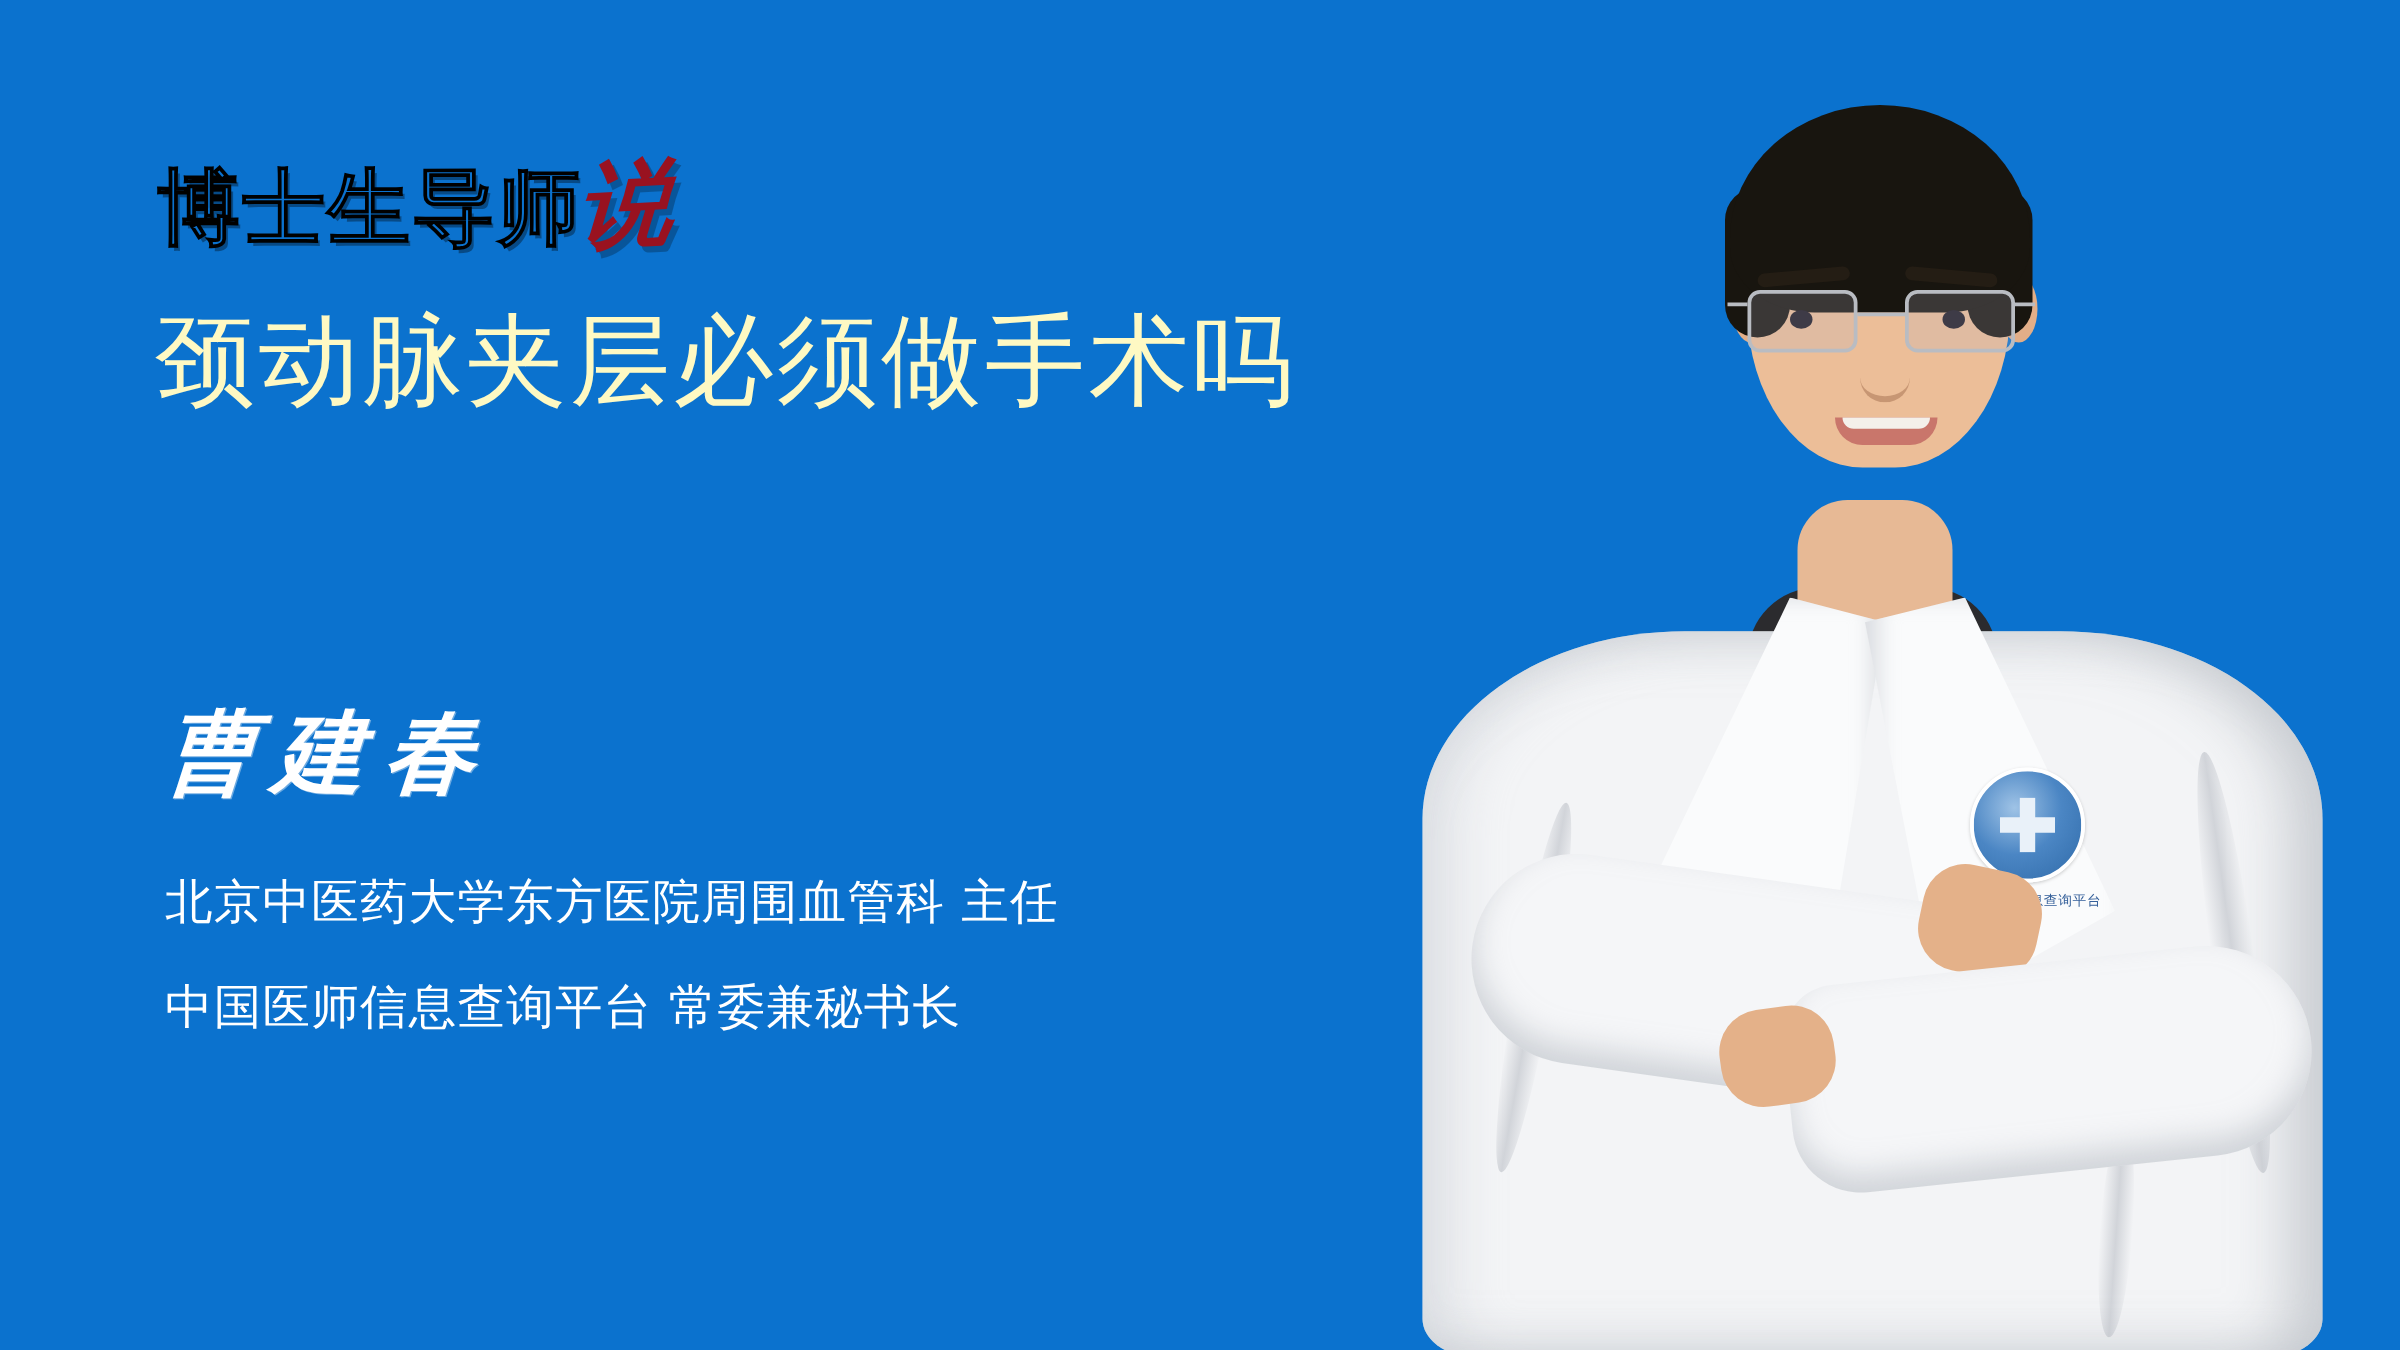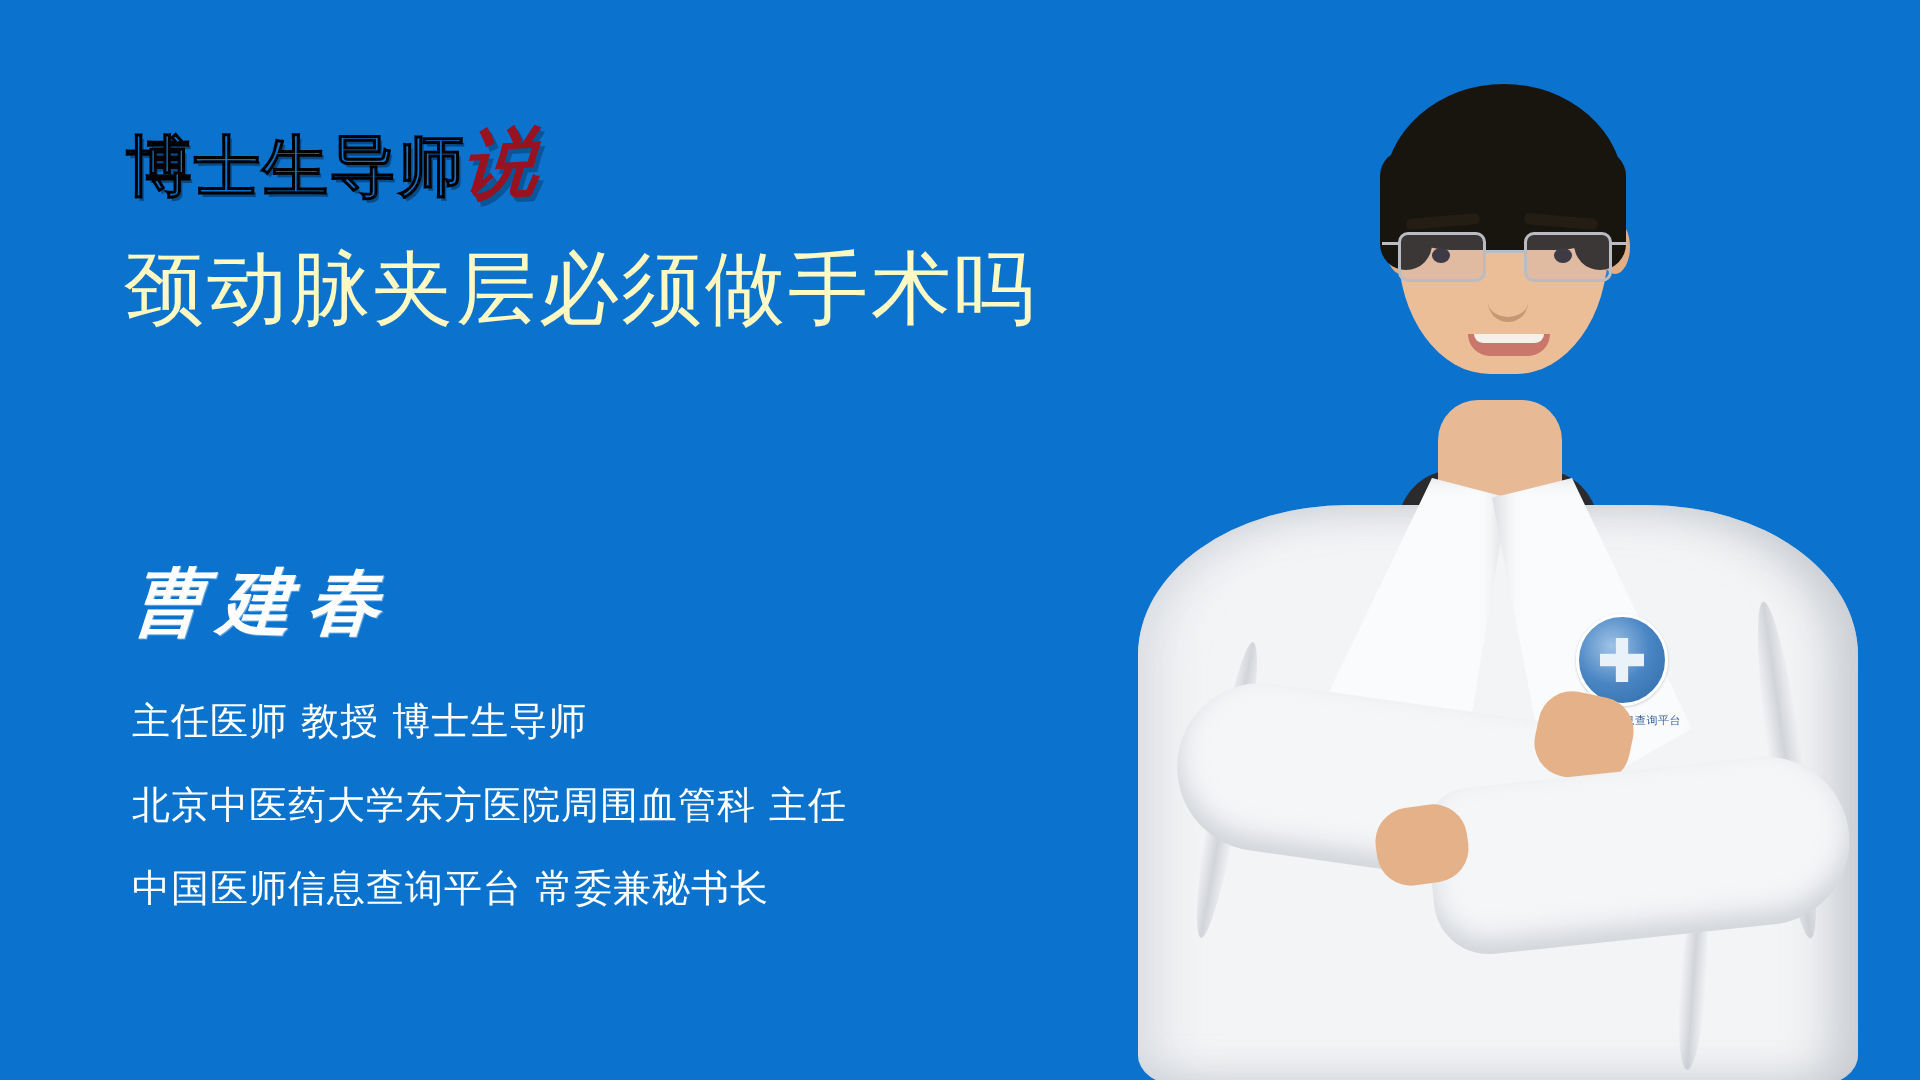--- a/index.html
+++ b/index.html
@@ -319,21 +319,20 @@
   <div id="brand-logo">
     <span class="brand-main">博士生导师</span>
     <span class="brand-accent">说</span>
   </div>
 
   <h1 id="program-title">颈动脉夹层必须做手术吗</h1>
 
   <div id="doctor-name">曹建春</div>
 
   <div id="credentials">
-    <div class="credential-line">主任医师  教授  博士生导师</div>
     <div class="credential-line">北京中医药大学东方医院周围血管科  主任</div>
     <div class="credential-line">中国医师信息查询平台  常委兼秘书长</div>
   </div>
 
   <div id="doctor-portrait">
     <div class="shirt"></div>
     <div class="neck"></div>
     <div class="coat-body"></div>
     <div class="lapel-left"></div>
     <div class="lapel-right"></div>

